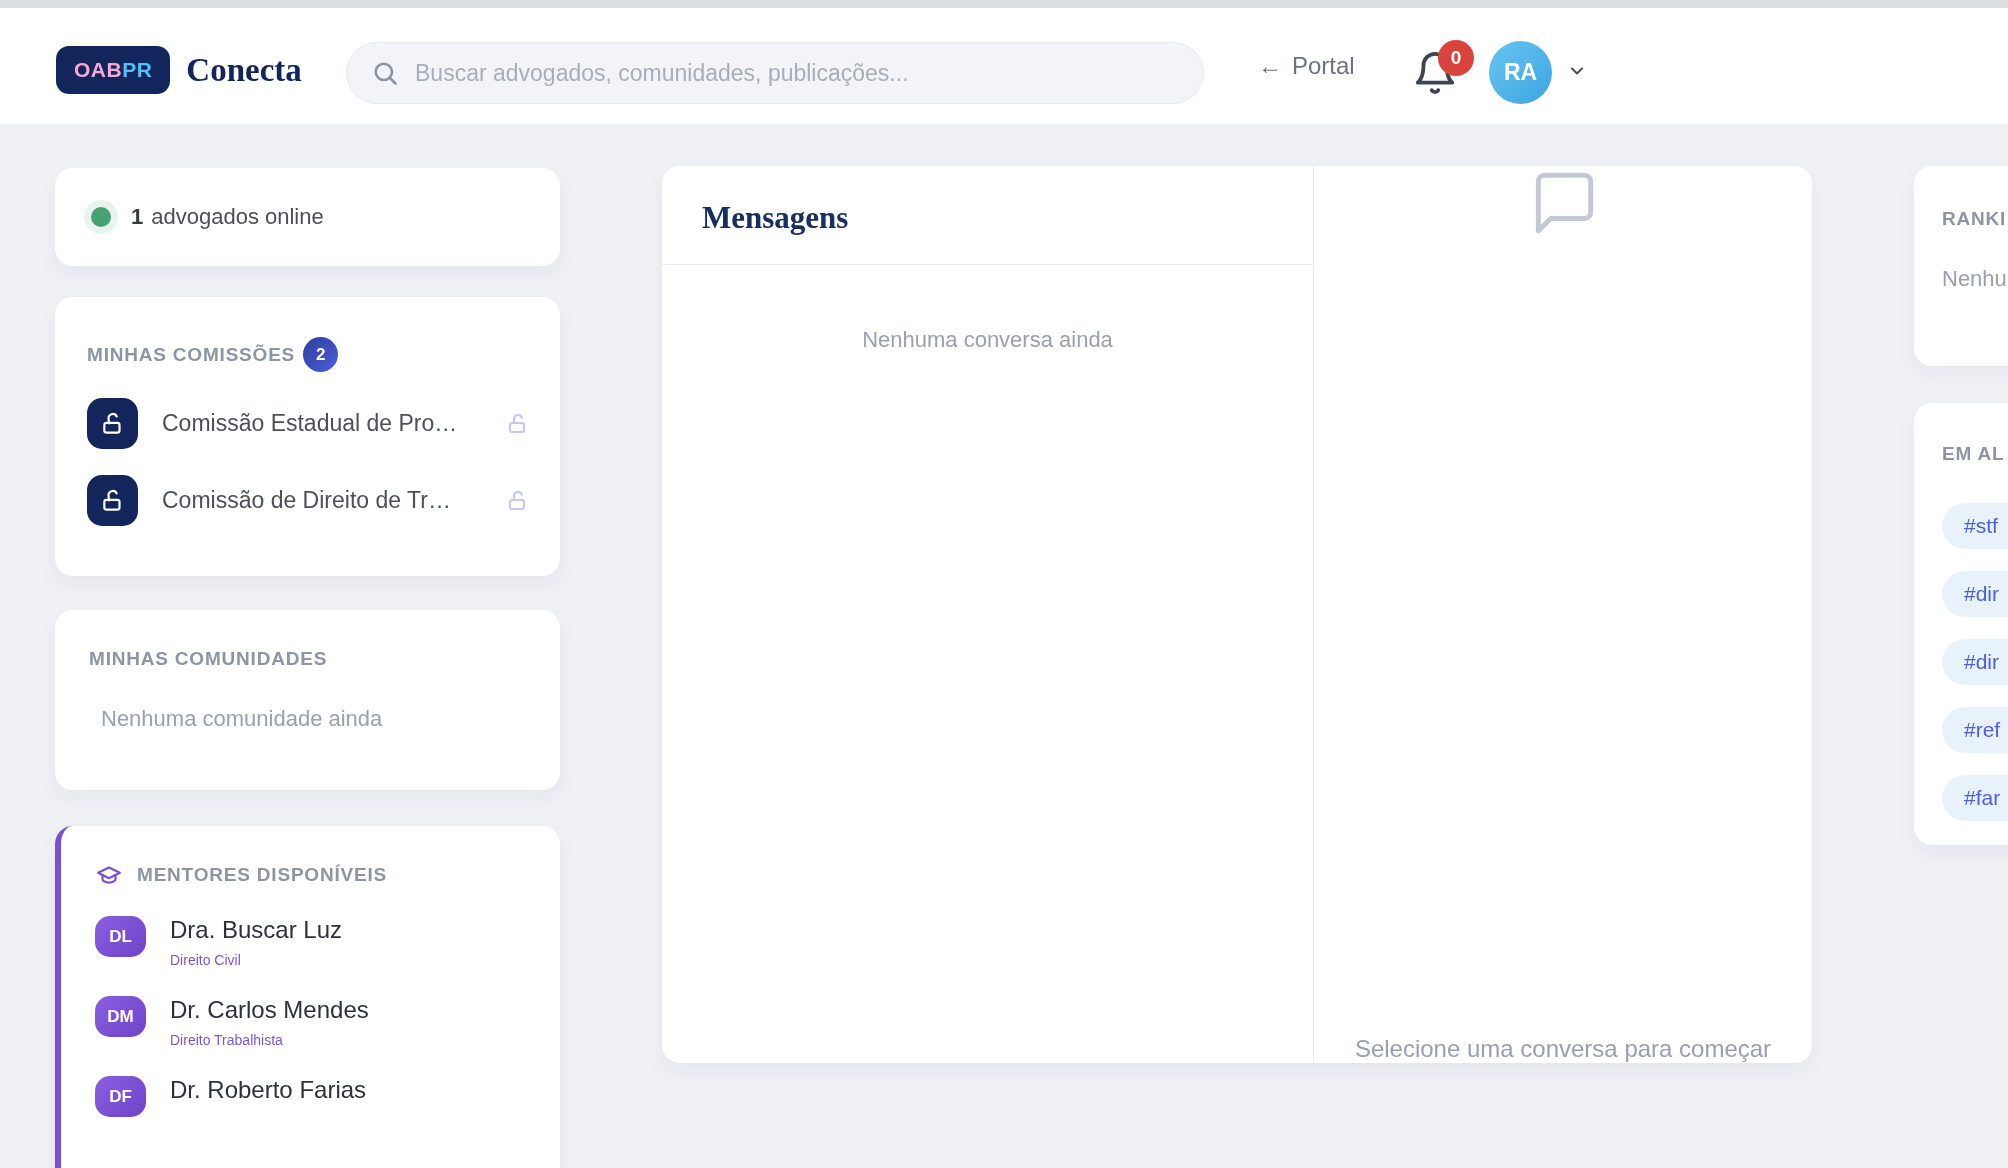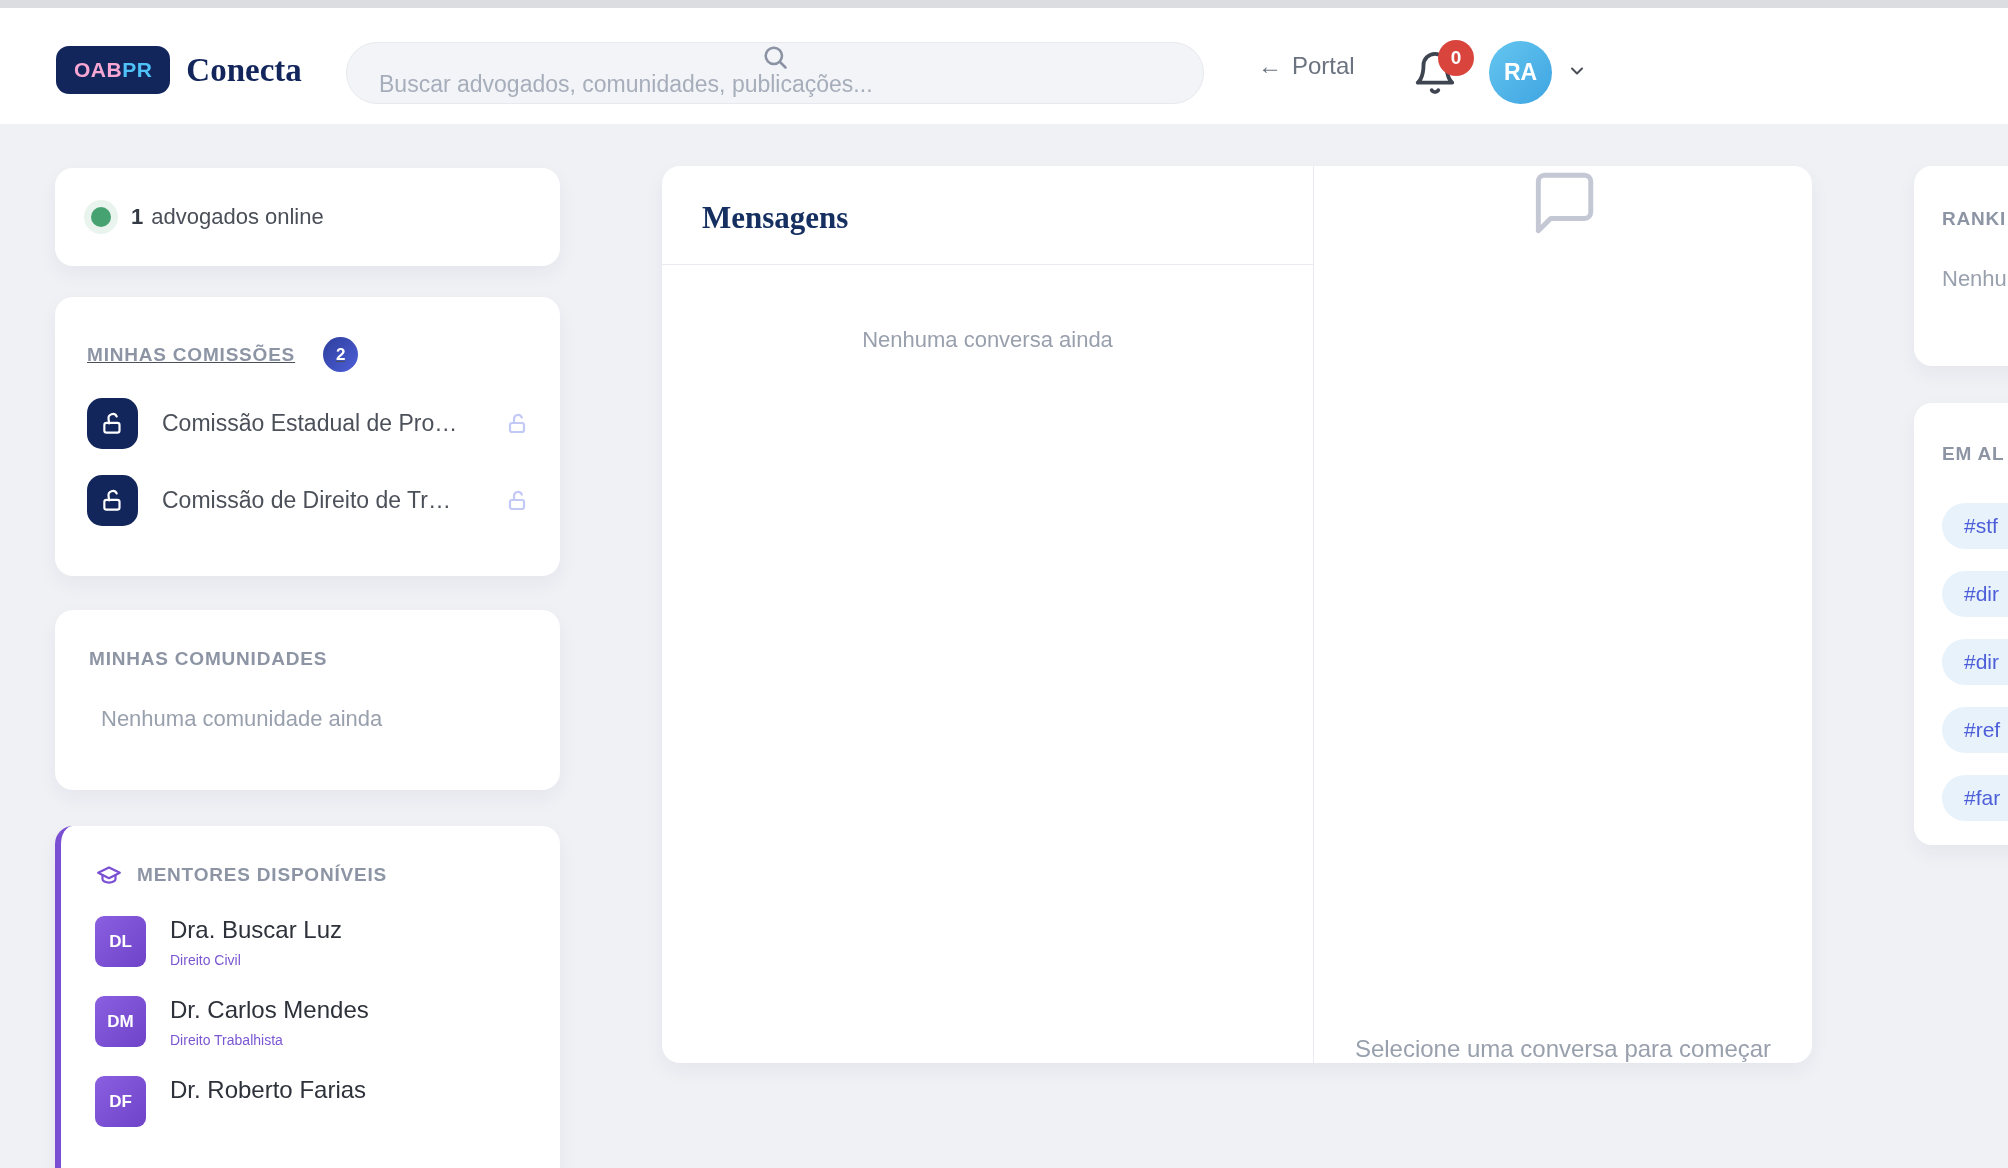--- a/index.html
+++ b/index.html
@@ -20,21 +20,21 @@
   }
   .logo-oab { color:#f9a8d4;text-align:right; }
   .logo-pr  { color:#4fc3f7; }
   .logo-name {
     font-family:"Liberation Serif", serif; font-weight:bold; font-size:33px;
     color:#13265c; margin-left:16px;
   }
   .search {
     position:absolute; left:346px; top:34px; width:858px; height:62px;
     background:#f2f4f7; border:1px solid #e7e9ee; border-radius:31px;
-    display:flex; align-items:center; padding:0 24px;flex-direction:column;
+    display:flex; align-items:center; padding:0 24px;
   }
   .search svg { flex:0 0 auto; }
   .search input {
     border:none; outline:none; background:transparent; width:100%;
     font-family:"Liberation Sans", sans-serif;
     font-size:23px; color:#4a4f58; margin-left:16px;
   }
   .search input::placeholder { color:#a7aebb; }
   .portal {
     position:absolute; left:1258px; top:38px; height:40px;
@@ -67,40 +67,40 @@
 
   
   .card-online { left:55px; top:168px; width:505px; height:98px;
     display:flex; align-items:center; padding-left:36px; }
   .green-dot { width:20px; height:20px; border-radius:50%; background:#46a271;
     box-shadow:0 0 0 7px rgba(70,162,113,.12); margin-right:20px; }
   .online-text { font-size:22px; color:#4a4f58; }
   .online-count { font-weight:bold; color:#343a43; margin-right:8px; }
 
   .card-commissions { left:55px; top:297px; width:505px; height:279px; padding:40px 30px 0 32px; }
-  .comm-head { display:flex; align-items:center; gap:28px;text-decoration:underline; }
+  .comm-head { display:flex; align-items:center; gap:8px; }
   .count-badge { width:35px; height:35px; border-radius:50%;
     background:linear-gradient(135deg,#2e3e9d 0%,#4d5fd8 100%);
     color:#fff; font-size:17px; font-weight:bold;
     display:flex; align-items:center; justify-content:center; }
   .comm-row { display:flex; align-items:center; margin-top:26px; cursor:pointer; }
   .comm-icon { width:51px; height:51px; border-radius:15px; background:#13265c;
     display:flex; align-items:center; justify-content:center; flex:0 0 auto; }
   .comm-label { font-size:23px; color:#4b5059; margin-left:24px;
     white-space:nowrap; overflow:hidden; flex:1 1 auto; }
   .comm-lock { flex:0 0 auto; margin-left:12px; }
 
   .card-communities { left:55px; top:610px; width:505px; height:180px; padding:38px 30px 0 34px; }
   .communities-empty { font-size:22px; margin-top:36px; padding-left:12px; }
 
   .card-mentors { left:55px; top:826px; width:505px; height:420px;
     border-left:6px solid #7a4fd3; padding:36px 30px 0 34px; }
   .mentors-head { display:flex; align-items:center; gap:14px; }
   .mentor-row { display:flex; align-items:flex-start; margin-top:28px; cursor:pointer; }
-  .mentor-avatar { width:51px; height:51px; border-radius:9px;
+  .mentor-avatar { width:51px; height:41px; border-radius:15px;
     background:linear-gradient(135deg,#8b5fe0 0%,#6f43c8 100%);
     color:#fff; font-size:17px; font-weight:bold;
     display:flex; align-items:center; justify-content:center; flex:0 0 auto; }
   .mentor-info { margin-left:24px; }
   .mentor-name { font-size:24px; color:#2d3139; }
   .mentor-specialty { font-size:14px; color:#7a57d1; margin-top:8px; }
 
   
   .card-messages { left:662px; top:166px; width:1150px; height:897px; display:flex; }
   .msg-left { width:652px; border-right:1px solid #e9ebf0; display:flex; flex-direction:column; }

